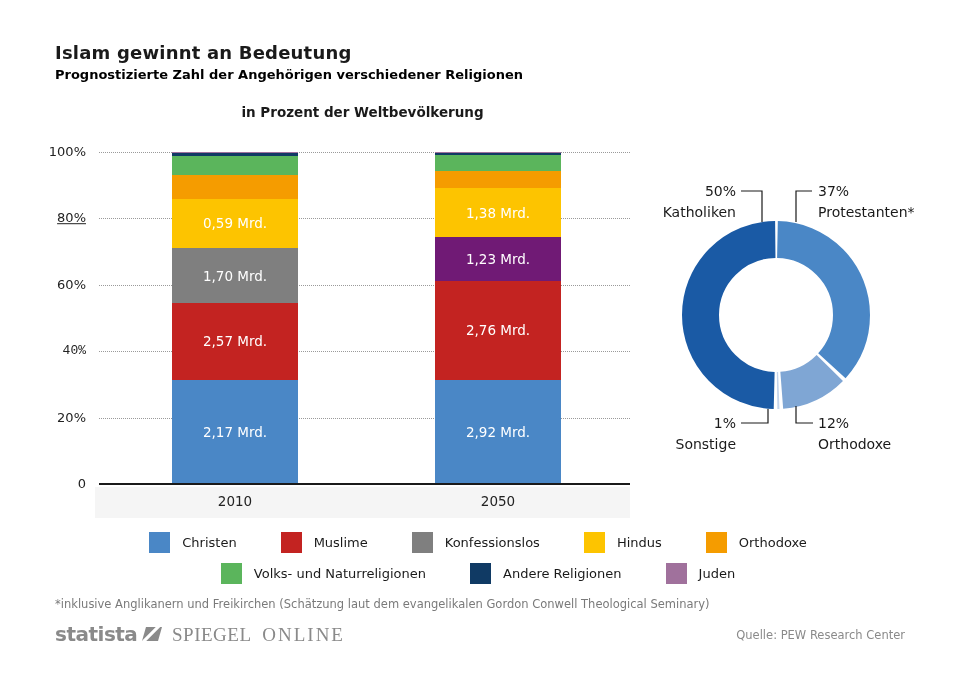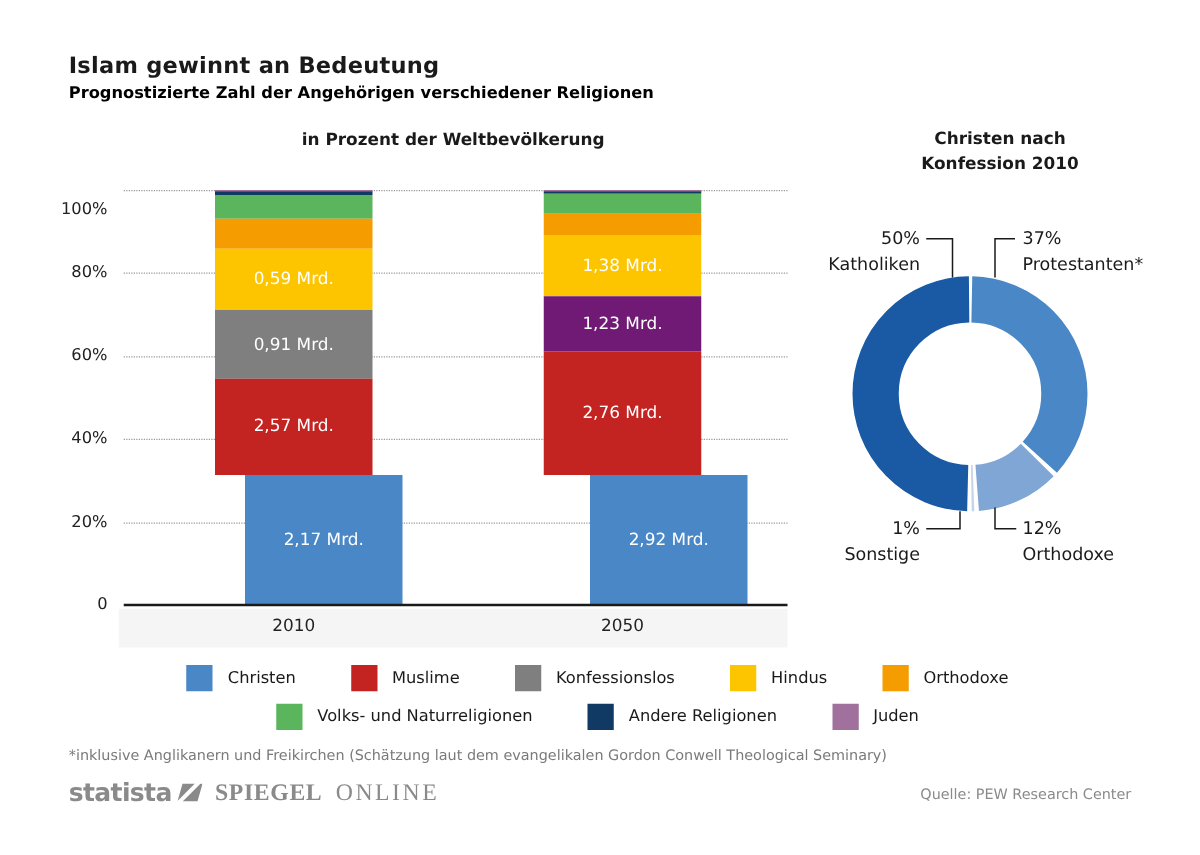--- a/index.html
+++ b/index.html
@@ -29,21 +29,21 @@
   .legend-item{display:flex;align-items:center;}
   .swatch{width:21px;height:21px;margin-right:12px;flex:0 0 auto;}
   .legend-item span.lbl{font-size:13px;color:#1a1a1a;}
   
   .footnote{position:absolute;left:55px;top:597px;font-size:11.5px;color:#7a7a7a;}
   .statista{position:absolute;left:55px;top:622px;display:flex;align-items:center;color:#8a8a8a;}
   .statista .word{font-size:20px;font-weight:600;letter-spacing:-0.5px;}
   .statista svg{margin-left:5px;}
   .spiegel{position:absolute;left:172px;top:624px;font-family:"Liberation Serif","DejaVu Serif",serif;
            font-size:19px;color:#8a8a8a;white-space:nowrap;}
-  .spiegel .b{font-weight:bold;letter-spacing:0.5px;}
+  .spiegel .b{font-weight:normal;letter-spacing:0.5px;}
   .spiegel .r{letter-spacing:2px;margin-left:6px;}
   .source{position:absolute;right:55px;top:628px;font-size:11.5px;color:#8a8a8a;}
 </style>
 </head>
 <body>
 
 <div id="frame">
 
   <div class="title">Islam gewinnt an Bedeutung</div>
   <div class="subtitle">Prognostizierte Zahl der Angehörigen verschiedener Religionen</div>
@@ -53,70 +53,66 @@
   <div class="plot">
     <div class="bar" style="left:77px">
         <div class="seg" style="height: 0.2%; background: rgb(160, 113, 156);"></div>
         <div class="seg" style="height: 0.9%; background: rgb(16, 58, 100);"></div>
         <div class="seg" style="height: 5.8%; background: rgb(91, 181, 92);"></div>
         <div class="seg" style="height: 7.1%; background: rgb(245, 156, 0);"></div>
         <div class="seg" style="height: 15%; background: rgb(253, 196, 0);">
           <span>0,59 Mrd.</span>
         </div>
         <div class="seg" style="height: 16.4%; background: rgb(127, 127, 127);">
-          <span>0,91 Mrd.</span>
+          <span>1,70 Mrd.</span>
         </div>
         <div class="seg" style="height: 23.2%; background: rgb(195, 35, 33);">
           <span>2,57 Mrd.</span>
         </div>
-        <div class="seg" style="height: 31.4%; background: rgb(74, 135, 198); margin-left: 24px;">
+        <div class="seg" style="height: 31.4%; background: rgb(74, 135, 198);">
           <span>2,17 Mrd.</span>
         </div>
       </div>
     <div class="bar" style="left:340px">
         <div class="seg" style="height: 0.2%; background: rgb(160, 113, 156);"></div>
         <div class="seg" style="height: 0.6%; background: rgb(16, 58, 100);"></div>
         <div class="seg" style="height: 4.8%; background: rgb(91, 181, 92);"></div>
         <div class="seg" style="height: 5.2%; background: rgb(245, 156, 0);"></div>
         <div class="seg" style="height: 14.9%; background: rgb(253, 196, 0);">
           <span>1,38 Mrd.</span>
         </div>
         <div class="seg" style="height: 13.2%; background: #701a75;">
           <span>1,23 Mrd.</span>
         </div>
         <div class="seg" style="height: 29.7%; background: rgb(195, 35, 33);">
           <span>2,76 Mrd.</span>
         </div>
-        <div class="seg" style="height: 31.4%; background: rgb(74, 135, 198); margin-left: 37px;">
+        <div class="seg" style="height: 31.4%; background: rgb(74, 135, 198);">
           <span>2,92 Mrd.</span>
         </div>
       </div>
   <div class="gridline" style="top: calc(0% + 0px);"></div>
-      <div class="ytick" style="top: 0%; margin-top: 16px;">100%</div>
+      <div class="ytick" style="top: 0%;">100%</div>
       <div class="gridline" style="top: calc(20% + 0px);"></div>
-      <div class="ytick" style="top: 20%;">80%</div>
+      <div class="ytick" style="top: 20%; text-decoration: underline;">80%</div>
       <div class="gridline" style="top: calc(40% + 0px);"></div>
       <div class="ytick" style="top: 40%;">60%</div>
       <div class="gridline" style="top: calc(60% + 0px);"></div>
-      <div class="ytick" style="top: 60%;">40%</div>
+      <div class="ytick" style="top: 60%; font-family: Liberation Mono, monospace;">40%</div>
       <div class="gridline" style="top: calc(80% + 0px);"></div>
       <div class="ytick" style="top: 80%;">20%</div>
       <div class="axisline" style="top: calc(100% - 1px);"></div>
       <div class="ytick" style="top: 100%;">0</div>
     </div>
 
   <div class="xband">
     <div class="yearlab" style="left:140px">2010</div>
     <div class="yearlab" style="left:403px">2050</div>
   </div>
 
-  <div class="donut-title">
-    <div>Christen nach</div>
-    <div>Konfession 2010</div>
-  </div>
 
   <svg class="donut-svg" width="200" height="200" viewBox="0 0 200 200">
     <g id="donut-slices" transform="rotate(-90 100 100)">
         <circle cx="100" cy="100" r="75.5" fill="none" stroke="#4a87c6" stroke-width="37" stroke-dasharray="172.52078155606173 474.38049069205874" stroke-dashoffset="-1.5"></circle>
         <circle cx="100" cy="100" r="75.5" fill="none" stroke="#7fa6d4" stroke-width="37" stroke-dasharray="53.92565888304705 474.38049069205874" stroke-dashoffset="-177.02078155606173"></circle>
         <circle cx="100" cy="100" r="75.5" fill="none" stroke="#c4d4ea" stroke-width="37" stroke-dasharray="1.7438049069205874 474.38049069205874" stroke-dashoffset="-233.94644043910878"></circle>
         <circle cx="100" cy="100" r="75.5" fill="none" stroke="#1a5aa5" stroke-width="37" stroke-dasharray="234.19024534602937 474.38049069205874" stroke-dashoffset="-238.69024534602937"></circle>
       </g>
   </svg>
 

